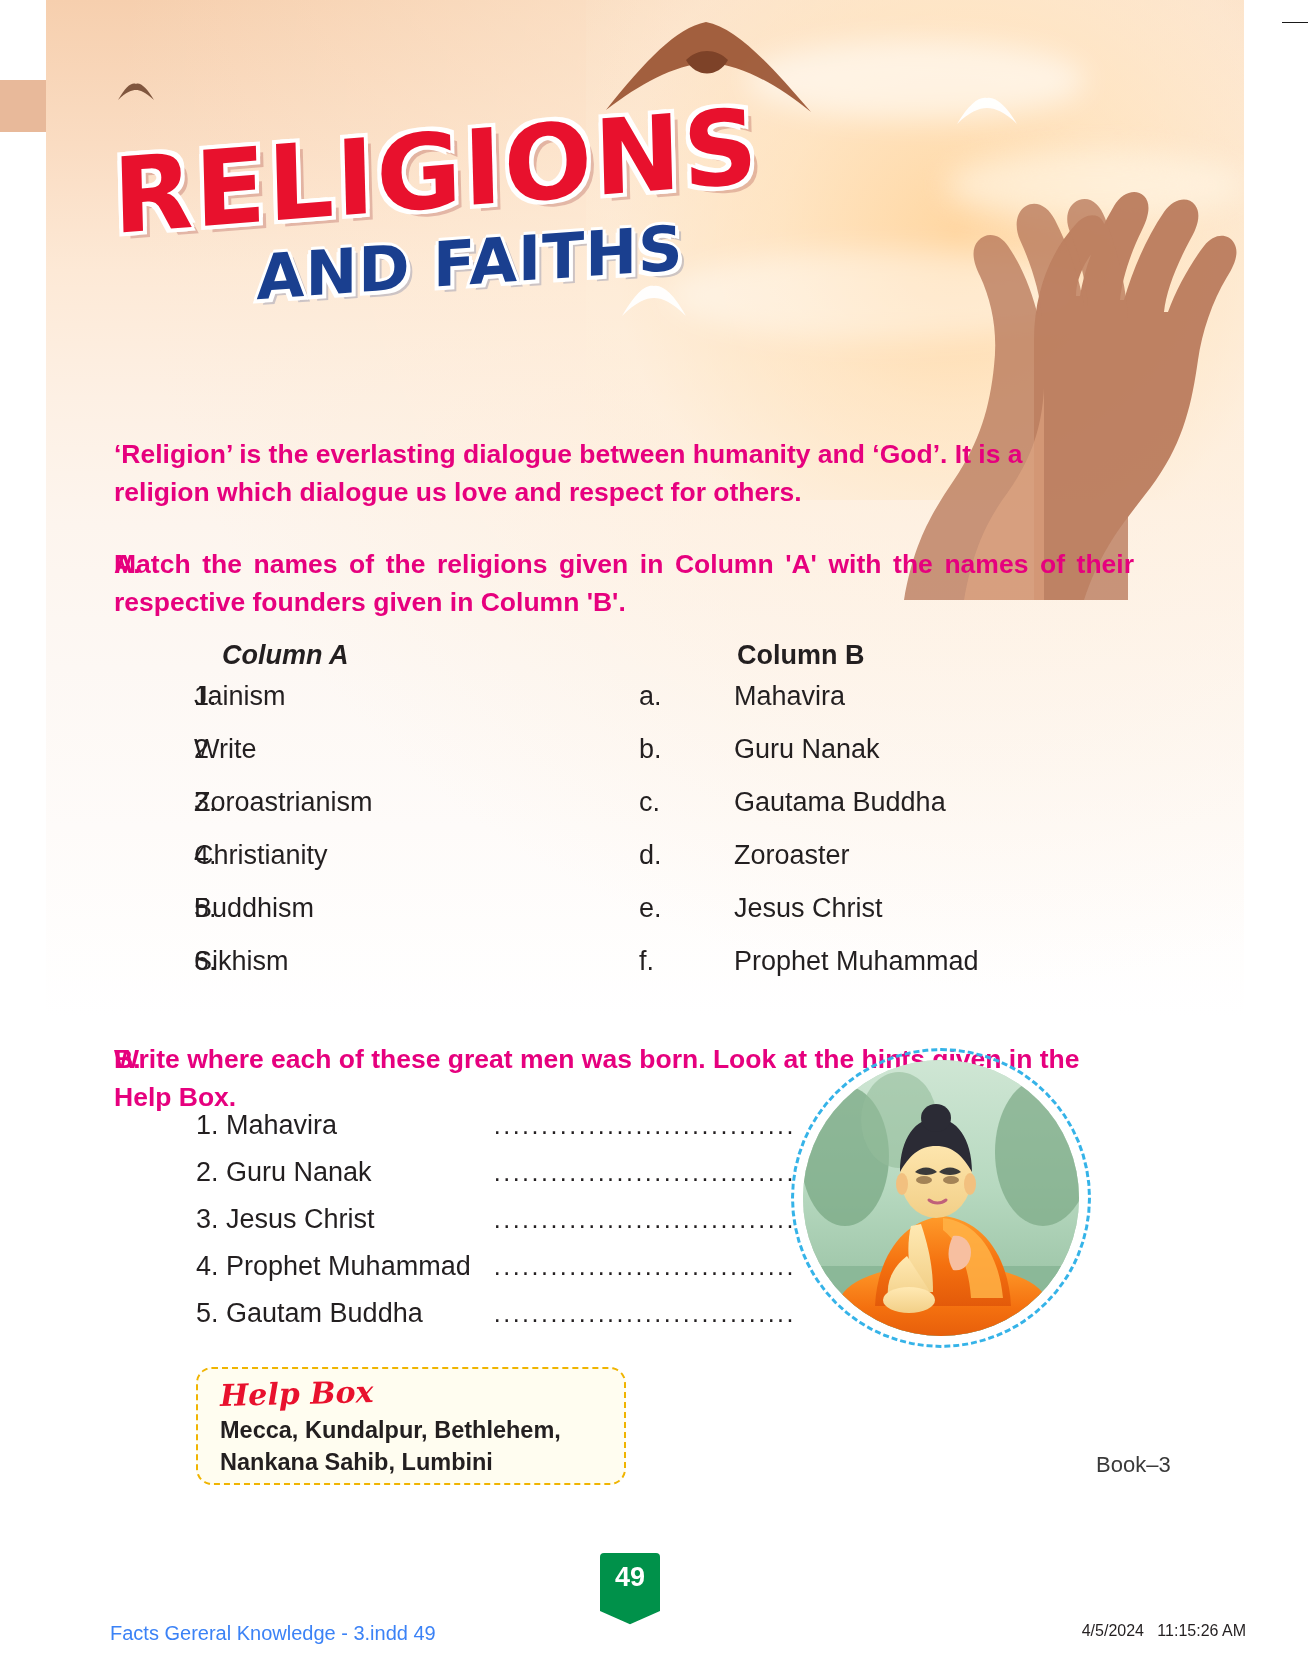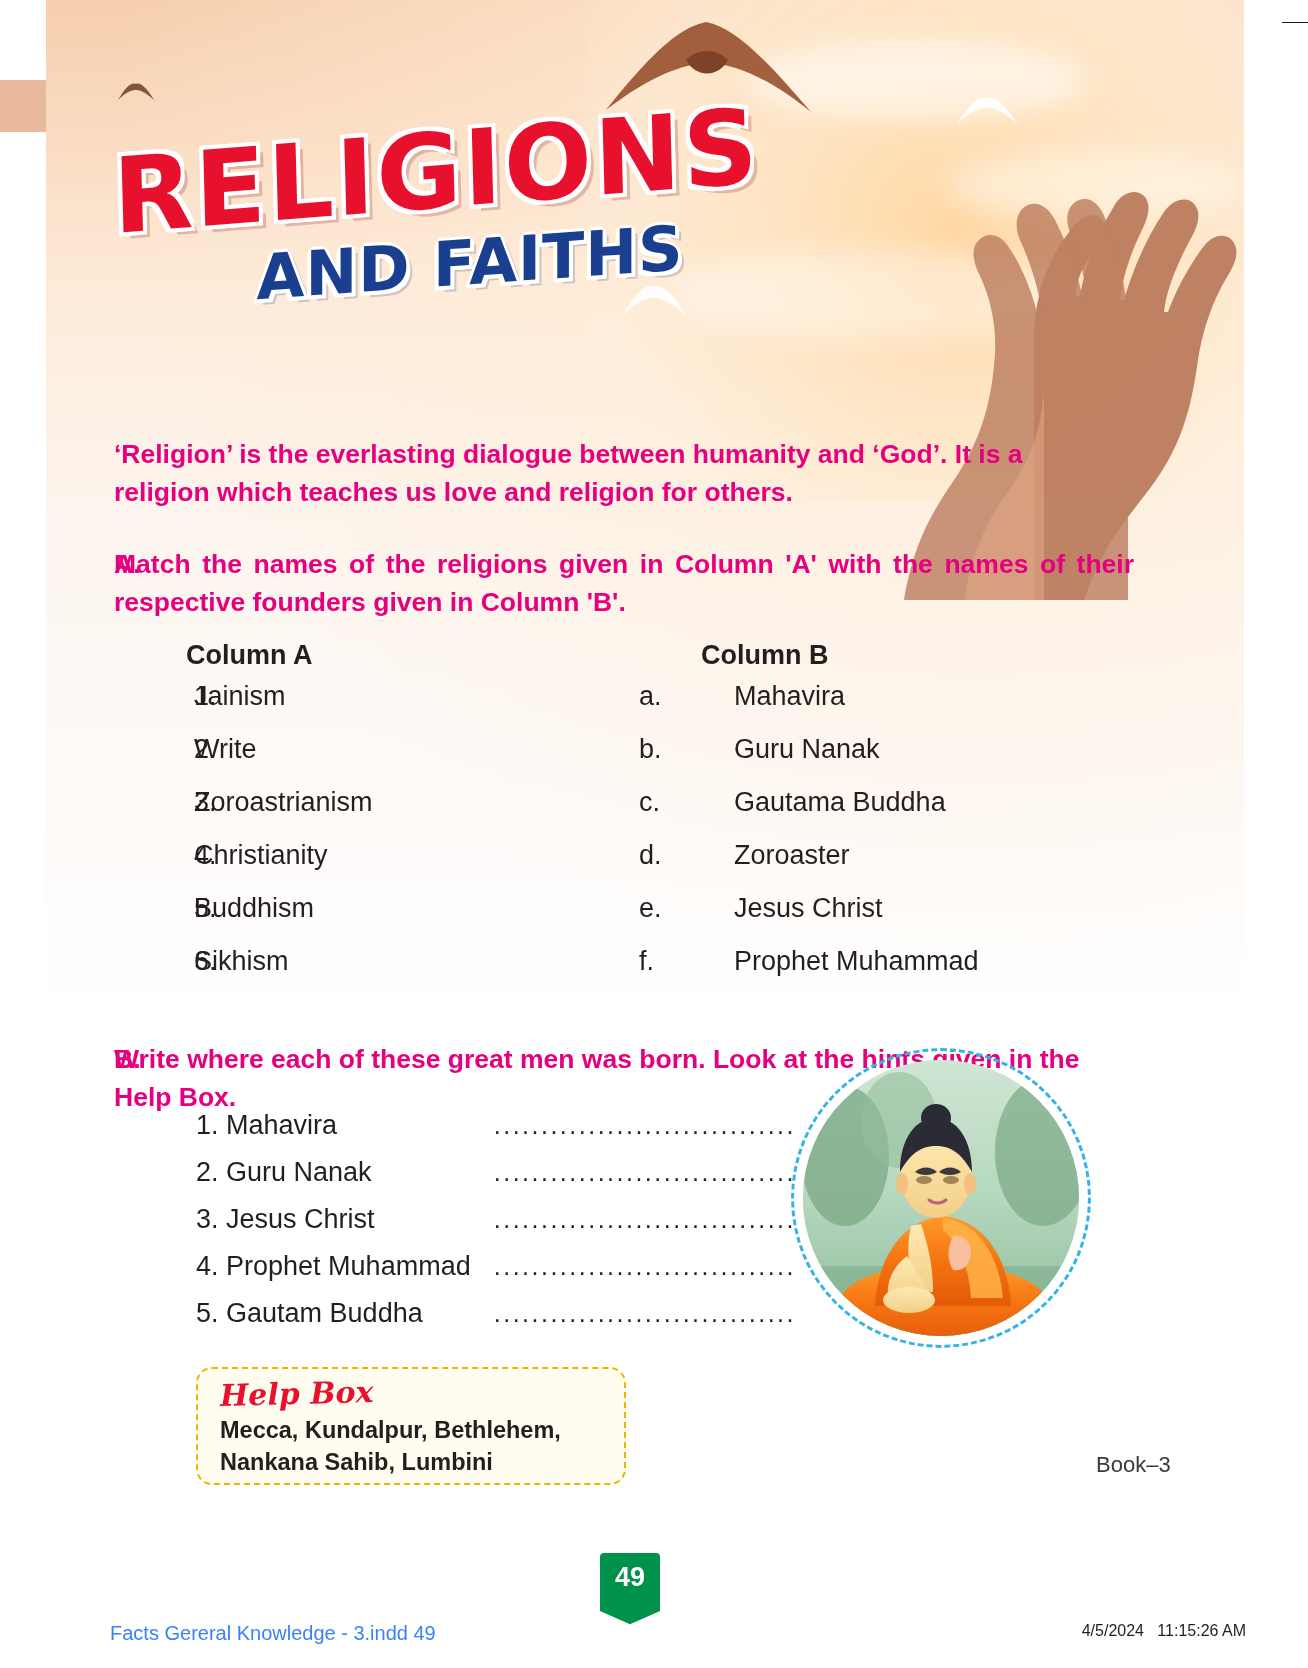--- a/index.html
+++ b/index.html
@@ -166,21 +166,21 @@
     color: #231f20;
   }
   .col-head {
     display: flex;
   }
   .col-head .h {
     font-size: 27px;
     font-weight: bold;
     font-family: "Liberation Sans", sans-serif;
   }
-  .col-head .h.a { margin-left: 72px; width: 460px; }
+  .col-head .h.a { margin-left: 108px; width: 460px; font-style: italic; }
   .col-head .h.b { margin-left: 55px; }
 
   .col-rows { display: flex; margin-top: 10px; }
   .col { width: 560px; }
   .row {
     display: flex;
     align-items: baseline;
     height: 53px;
     font-size: 27px;
     font-family: "Liberation Sans", sans-serif;
@@ -354,21 +354,21 @@
     </svg>
     <svg class="bird" style="left:68px; top:76px; width:44px; height:34px;" viewBox="0 0 44 34">
       <path d="M4 24 C12 10 18 6 22 8 C26 6 33 12 40 24 C31 16 26 14 22 14 C18 14 12 16 4 24 Z" fill="#6b3f28" opacity="0.85"></path>
     </svg>
 
     <div class="title-block">
       <div class="title-main">RELIGIONS</div>
       <div class="title-sub">AND FAITHS</div>
     </div>
 
-    <div class="intro">‘Religion’ is the everlasting dialogue between humanity and ‘God’. It is a religion which teaches us love and religion for others.</div>
+    <div class="intro">‘Religion’ is the everlasting dialogue between humanity and ‘God’. It is a religion which dialogue us love and respect for others.</div>
 
     <div class="qa qa-a">
       <span class="letter">A.</span>
       <span class="qtext">Match the names of the religions given in Column 'A' with the names of their respective founders given in Column 'B'.</span>
     </div>
 
     <div class="columns">
       <div class="col-head">
         <div class="h a">Column A</div>
         <div class="h b">Column B</div>

